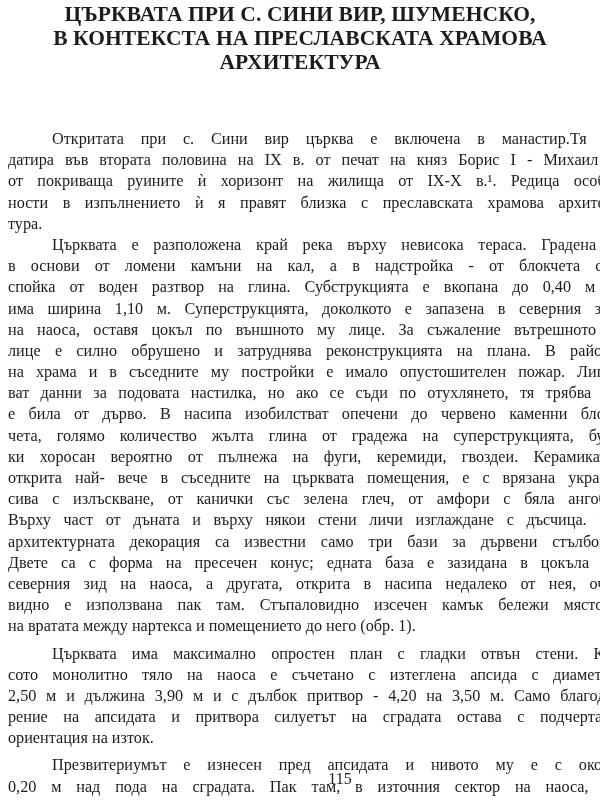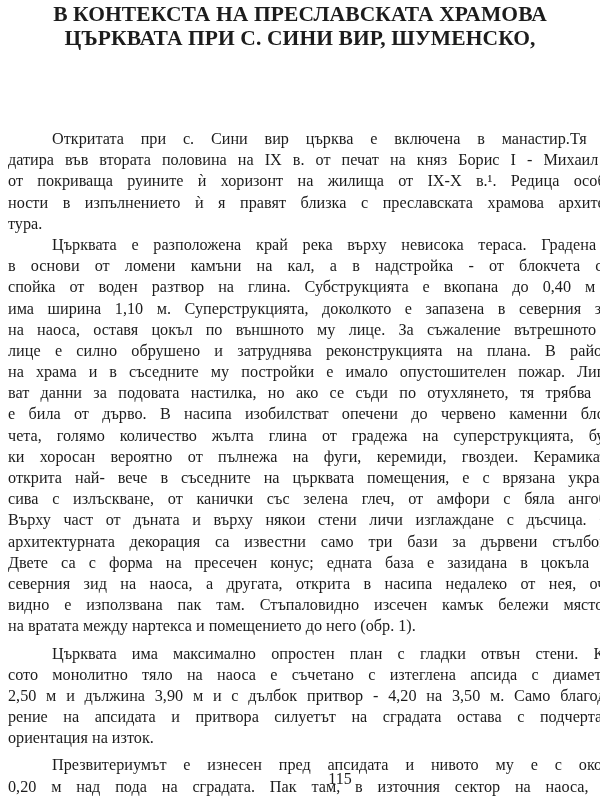--- a/index.html
+++ b/index.html
@@ -33,22 +33,23 @@
       position: absolute; left: 0; top: 769px; width: 600px;
       text-align: center; font-size: 16px; line-height: 20px; padding-left: 40px;
     }
   </style>
 </head>
 <body>
 
 <div class="page">
 
   <div class="title">
+    <div>ЦЪРКВАТА ПРИ С. СИНИ ВИР, ШУМЕНСКО,</div>
     <div>В КОНТЕКСТА НА ПРЕСЛАВСКАТА ХРАМОВА</div>
-    <div>ЦЪРКВАТА ПРИ С. СИНИ ВИР, ШУМЕНСКО,</div>
+    <div>АРХИТЕКТУРА</div>
   </div>
 
 
   <div class="body">
 
     <div>
       <div class="line justify indent">Откритата при с. Сини вир църква е включена в манастир.Тя се</div>
       <div class="line justify">датира във втората половина на IX в. от печат на княз Борис I - Михаил и</div>
       <div class="line justify">от покриваща руините ѝ хоризонт на жилища от IX-X в.¹. Редица особе-</div>
       <div class="line justify">ности в изпълнението ѝ я правят близка с преславската храмова архитек-</div>

